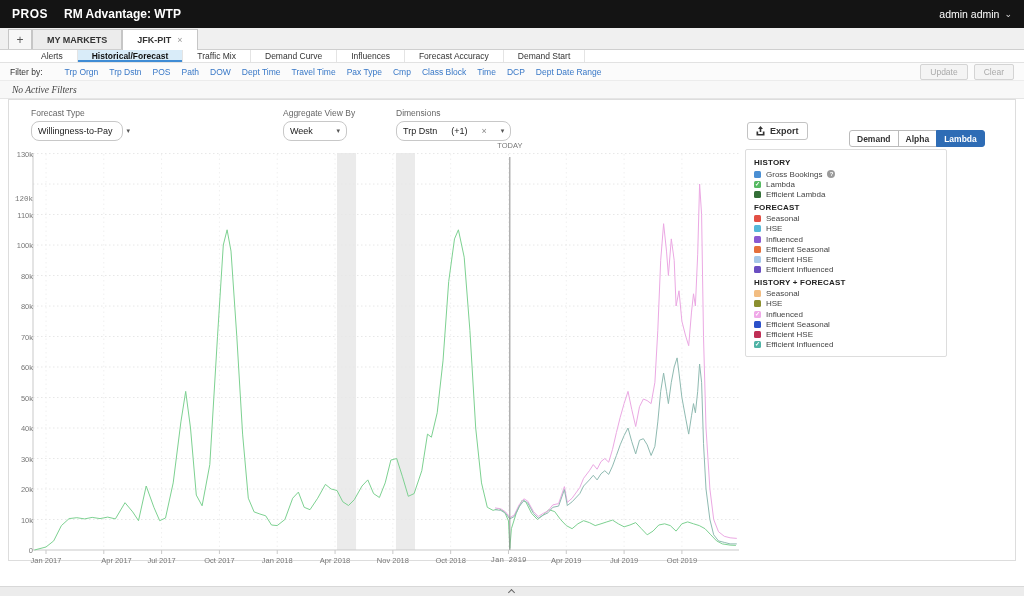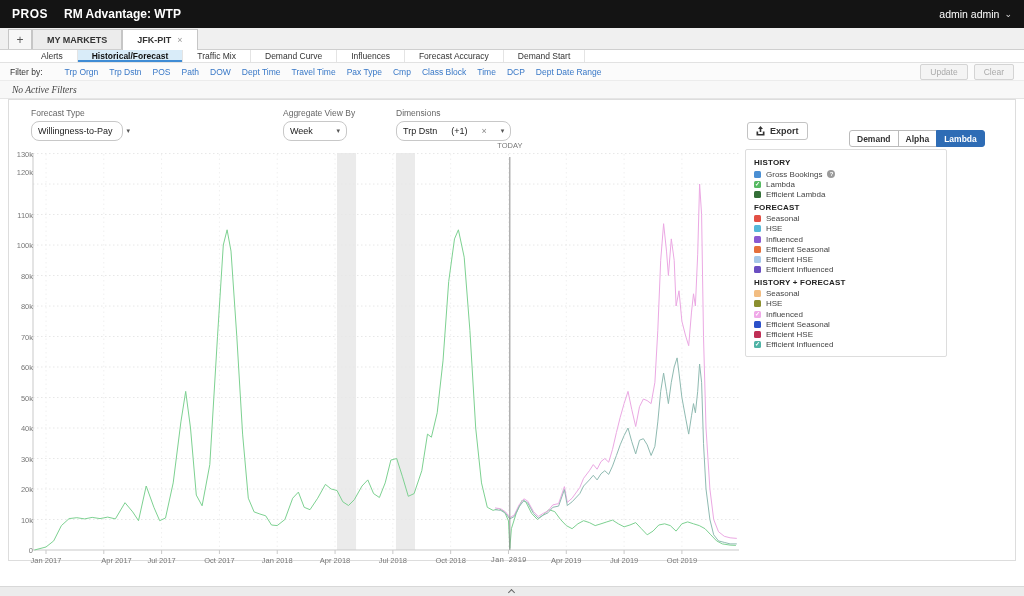--- a/index.html
+++ b/index.html
@@ -227,39 +227,39 @@
         <polyline points="464.0,360.7 469.8,361.4 474.6,364.4 478.8,369.9 483.3,367.5 488.1,357.7 492.9,351.6 496.8,354.0 502.5,364.4 507.3,369.3 512.2,366.2 517.0,363.8 521.8,358.3 527.6,357.1 533.4,340.6 536.3,356.5 541.1,352.8 548.8,344.6 552.6,337.0 558.4,330.9 562.3,326.3 566.1,330.9 570.0,324.8 573.8,321.7 577.7,325.4 581.5,317.1 585.4,306.5 589.2,295.8 593.1,286.6 597.0,279.0 600.8,292.7 604.7,304.9 608.5,291.2 612.4,289.7 616.2,295.8 620.1,306.5 623.9,297.3 626.8,272.9 629.7,242.4 632.6,224.1 635.5,242.4 637.4,254.6 640.3,233.3 643.2,218.0 646.1,208.9 648.0,224.1 650.9,248.5 654.8,269.9 657.7,285.1 660.5,266.8 662.5,254.6 664.4,263.8 666.7,242.4 668.6,215.0 670.6,233.3 672.5,294.3 675.0,340.0 678.9,370.5 682.7,385.8 687.5,391.9 693.3,393.4 699.1,394.9 705.8,394.9" fill="none" stroke="#8fbab1" stroke-width="1" stroke-linejoin="round"></polyline>
         <line x1="478.8289" y1="8" x2="478.8289" y2="401" stroke="#8a8a8a" stroke-width="1"></line>
       </svg>
     <div class="todaylab" style="left: 478.829px;">TODAY</div>
   <div class="xlab" style="left: 9px;">Jan 2017</div>
       <div class="xlab" style="left: 66.81px; text-align: right;">Apr 2017</div>
       <div class="xlab" style="left: 124.62px;">Jul 2017</div>
       <div class="xlab" style="left: 182.43px;">Oct 2017</div>
       <div class="xlab" style="left: 240.24px;">Jan 2018</div>
       <div class="xlab" style="left: 298.05px;">Apr 2018</div>
-      <div class="xlab" style="left: 355.86px;">Jul 2018</div>
+      <div class="xlab" style="left: 355.86px;">Nov 2018</div>
       <div class="xlab" style="left: 413.67px;">Oct 2018</div>
       <div class="xlab" style="left: 471.48px; font-family: Liberation Mono, monospace;">Jan 2019</div>
       <div class="xlab" style="left: 529.29px;">Apr 2019</div>
       <div class="xlab" style="left: 587.1px;">Jul 2019</div>
       <div class="xlab" style="left: 644.91px;">Oct 2019</div>
       <div class="ylab" style="left: 0px; top: 446px;">0</div>
       <div class="ylab" style="left: 0px; top: 415.504px;">10k</div>
       <div class="ylab" style="left: 0px; top: 385.008px;">20k</div>
       <div class="ylab" style="left: 0px; top: 354.512px;">30k</div>
       <div class="ylab" style="left: 0px; top: 324.016px;">40k</div>
       <div class="ylab" style="left: 0px; top: 293.52px;">50k</div>
       <div class="ylab" style="left: 0px; top: 263.024px;">60k</div>
       <div class="ylab" style="left: 0px; top: 232.528px;">70k</div>
       <div class="ylab" style="left: 0px; top: 202.032px;">80k</div>
       <div class="ylab" style="left: 0px; top: 171.536px;">80k</div>
       <div class="ylab" style="left: 0px; top: 141.04px;">100k</div>
       <div class="ylab" style="left: 0px; top: 110.544px;">110k</div>
-      <div class="ylab" style="left: 0px; top: 68px;">120k</div>
+      <div class="ylab" style="left: 0px; top: 95px; font-family: Liberation Mono, monospace;">120k</div>
       <div class="ylab" style="left: 0px; top: 49.552px;">130k</div>
     </div>
 
   <div class="legend">
     <div>
         <div class="lg-head">HISTORY</div>
         <div class="lg-row">
           <span class="lg-box" style="background: rgb(74, 143, 211);"></span>
           <span class="lg-lab">Gross Bookings</span>
           <span class="lg-help">?</span>

